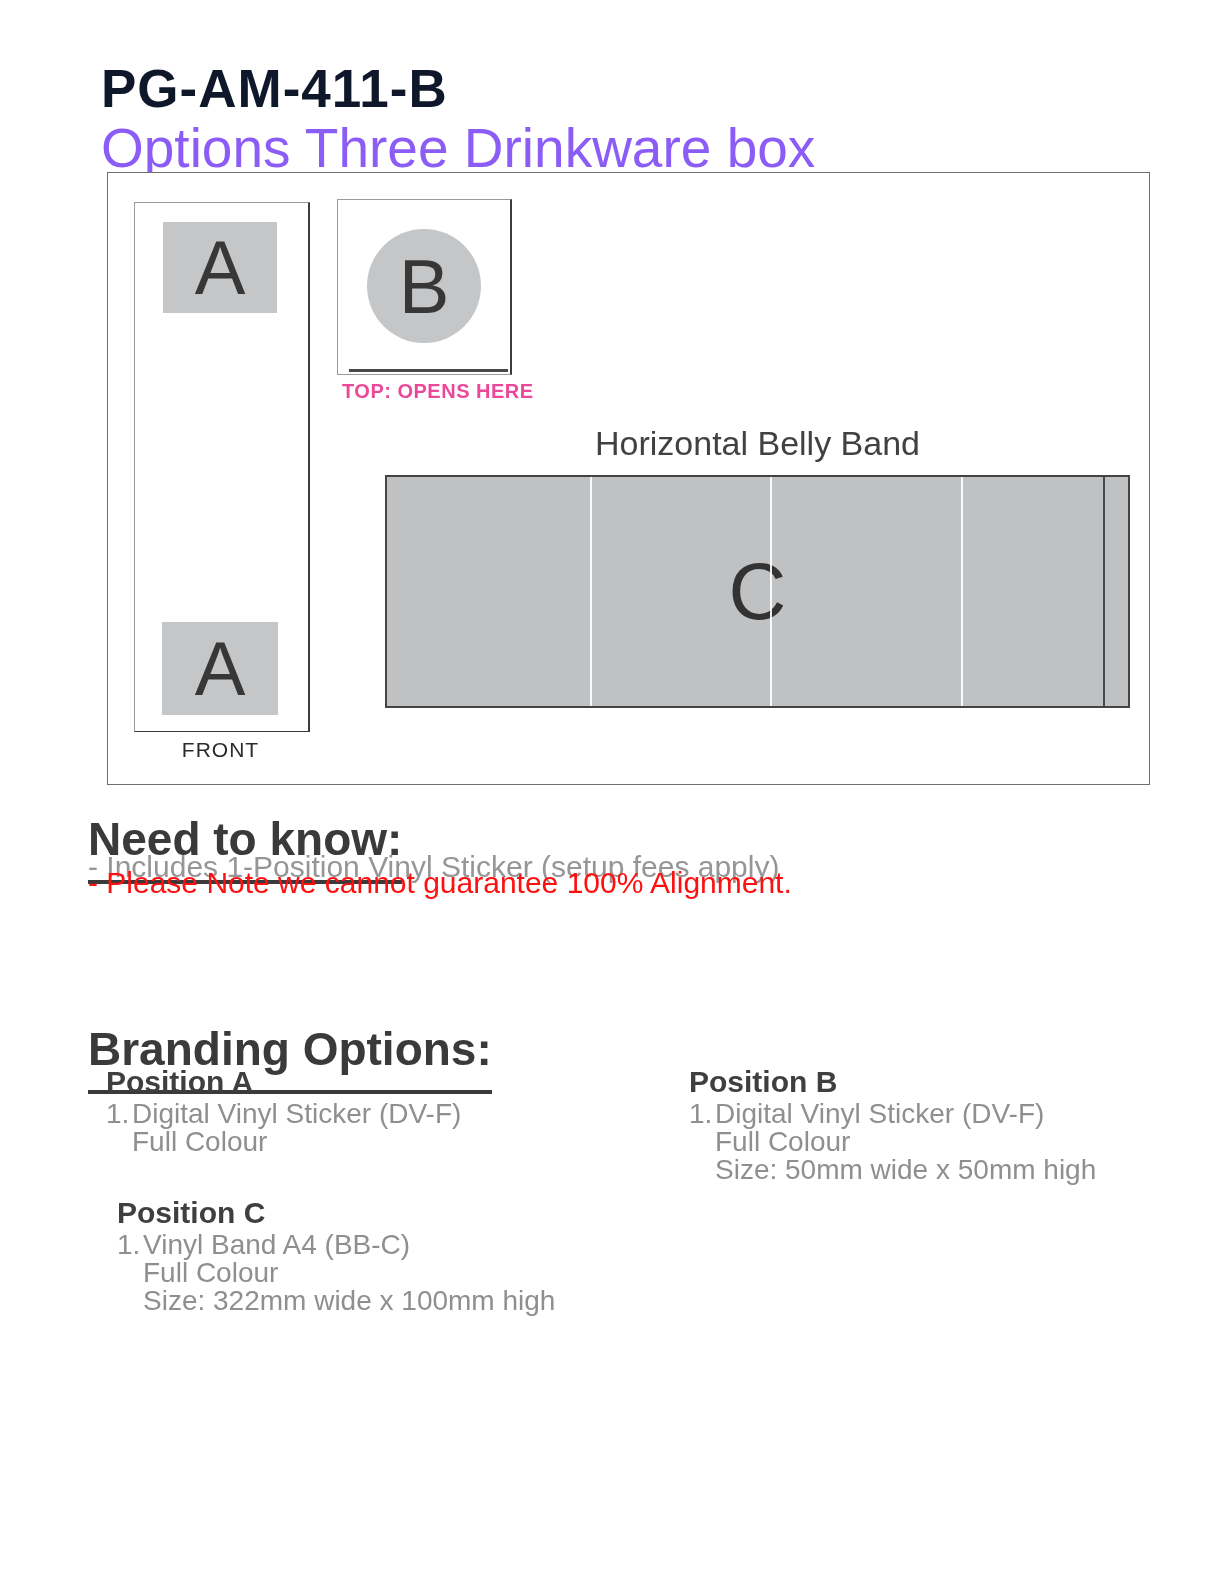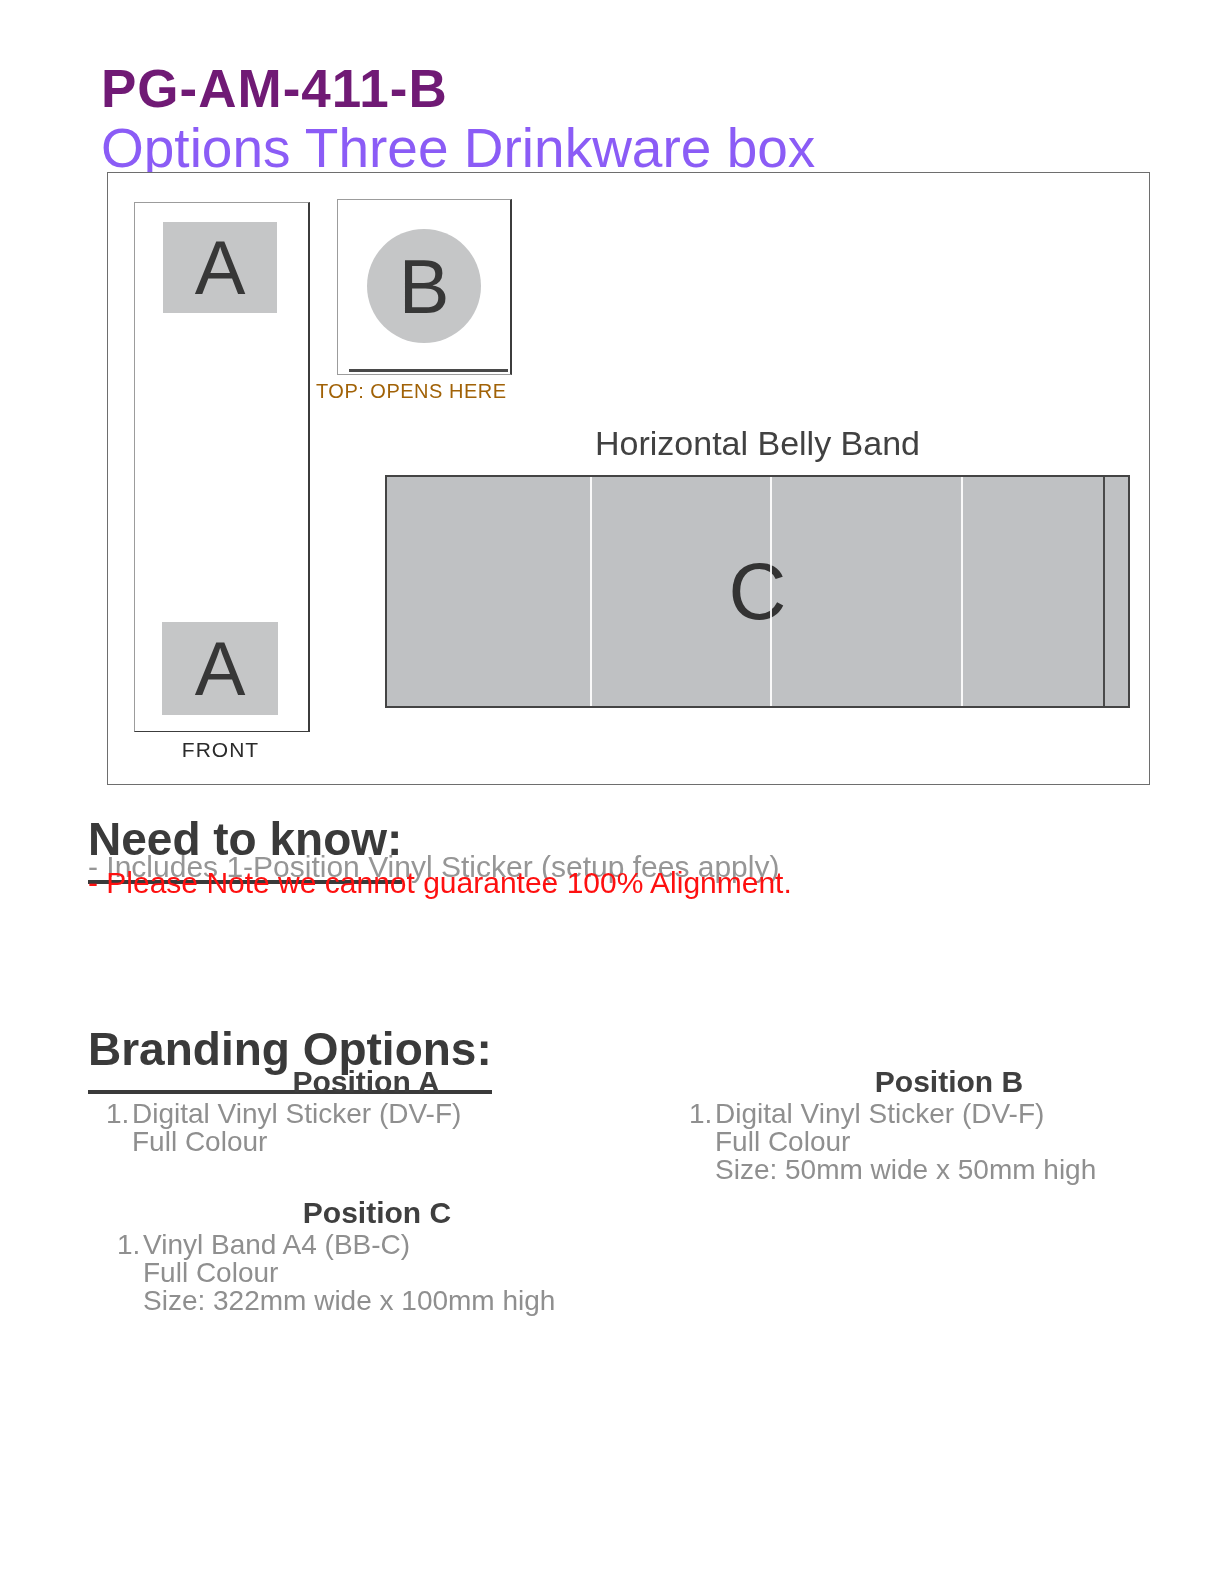--- a/index.html
+++ b/index.html
@@ -8,21 +8,21 @@
     width:1224px;height:1584px;
     background:#ffffff;
     font-family:"Liberation Sans", sans-serif;
     overflow:hidden;
   }
   .abs{position:absolute;}
 
   
   .doc-title{
     left:101px;top:58px;
-    font-size:53px;font-weight:bold;color:#701a75;
+    font-size:53px;font-weight:bold;color:#0f172a;
     letter-spacing:1px;white-space:nowrap;
   }
   .doc-subtitle{
     left:101px;top:116px;
     font-size:55px;font-weight:400;color:#8b5cf6;
     white-space:nowrap;
   }
 
   
   .diagram-frame{
@@ -58,22 +58,22 @@
     position:absolute;left:29px;top:29px;width:114px;height:114px;
     border-radius:50%;background:#c5c6c7;
     display:flex;align-items:center;justify-content:center;
     color:#373737;font-size:76px;font-weight:400;
   }
   .b-open-line{
     position:absolute;left:11px;bottom:2px;width:159px;height:3px;
     background:#4a4a4a;
   }
   .top-opens-label{
-    left:316px;top:380px;
-    font-size:20px;font-weight:normal;color:#a16207;
+    left:342px;top:380px;
+    font-size:20px;font-weight:bold;color:#ec4899;
     letter-spacing:0.5px;white-space:nowrap;
   }
   .belly-band-label{
     left:385px;top:424px;width:745px;
     text-align:center;font-size:34px;font-weight:400;color:#414141;
     white-space:nowrap;
   }
   .belly-band{
     left:385px;top:475px;width:745px;height:233px;
     background:#bfc1c3;
@@ -106,21 +106,21 @@
   .note-red{top:866px;color:#fe1010;}
 
   
   .bo-heading{left:88px;top:1002px;}
   .pos-block{width:520px;}
   .pos-a{left:106px;top:1066px;}
   .pos-b{left:653px;top:1066px;margin-left:36px;}
   .pos-c{left:106px;top:1197px;margin-left:11px;}
   .pos-name{
     font-size:30px;font-weight:bold;color:#3f3f3f;
-    line-height:32px;margin-bottom:2px;white-space:nowrap;text-align:center;
+    line-height:32px;margin-bottom:2px;white-space:nowrap;
   }
   .pos-item{display:flex;font-size:28px;color:#8f8f8f;line-height:28px;}
   .pos-num{width:26px;flex:0 0 26px;}
   .pos-lines{flex:1;}
   .pos-line{white-space:nowrap;line-height:28px;}
 </style>
 </head>
 <body>
 
 <div id="page">

